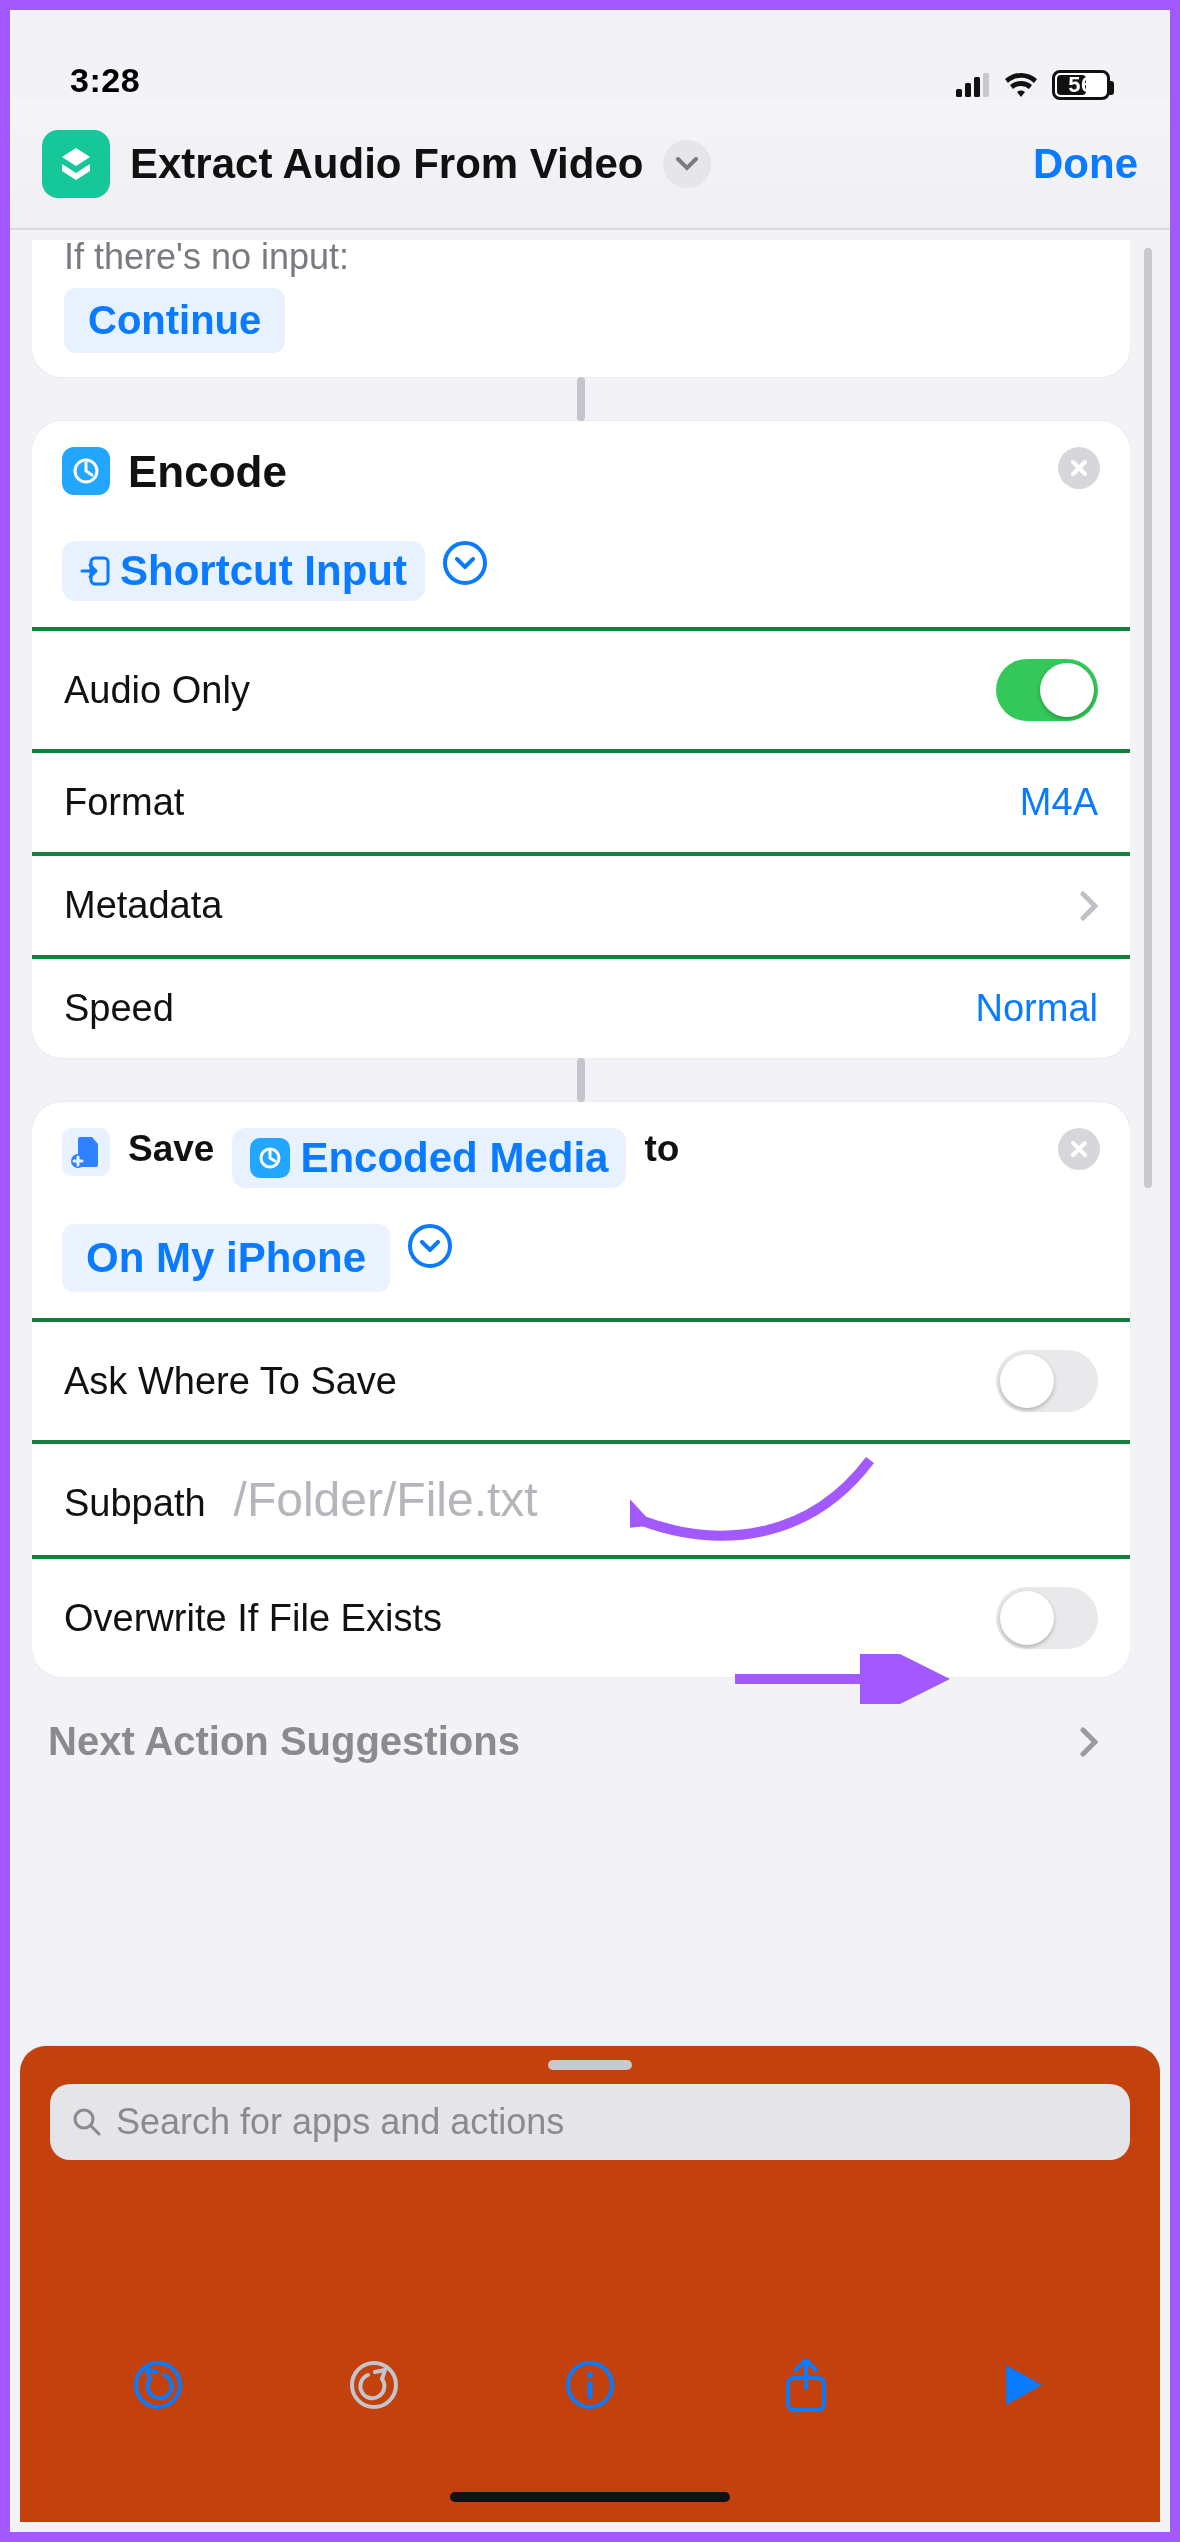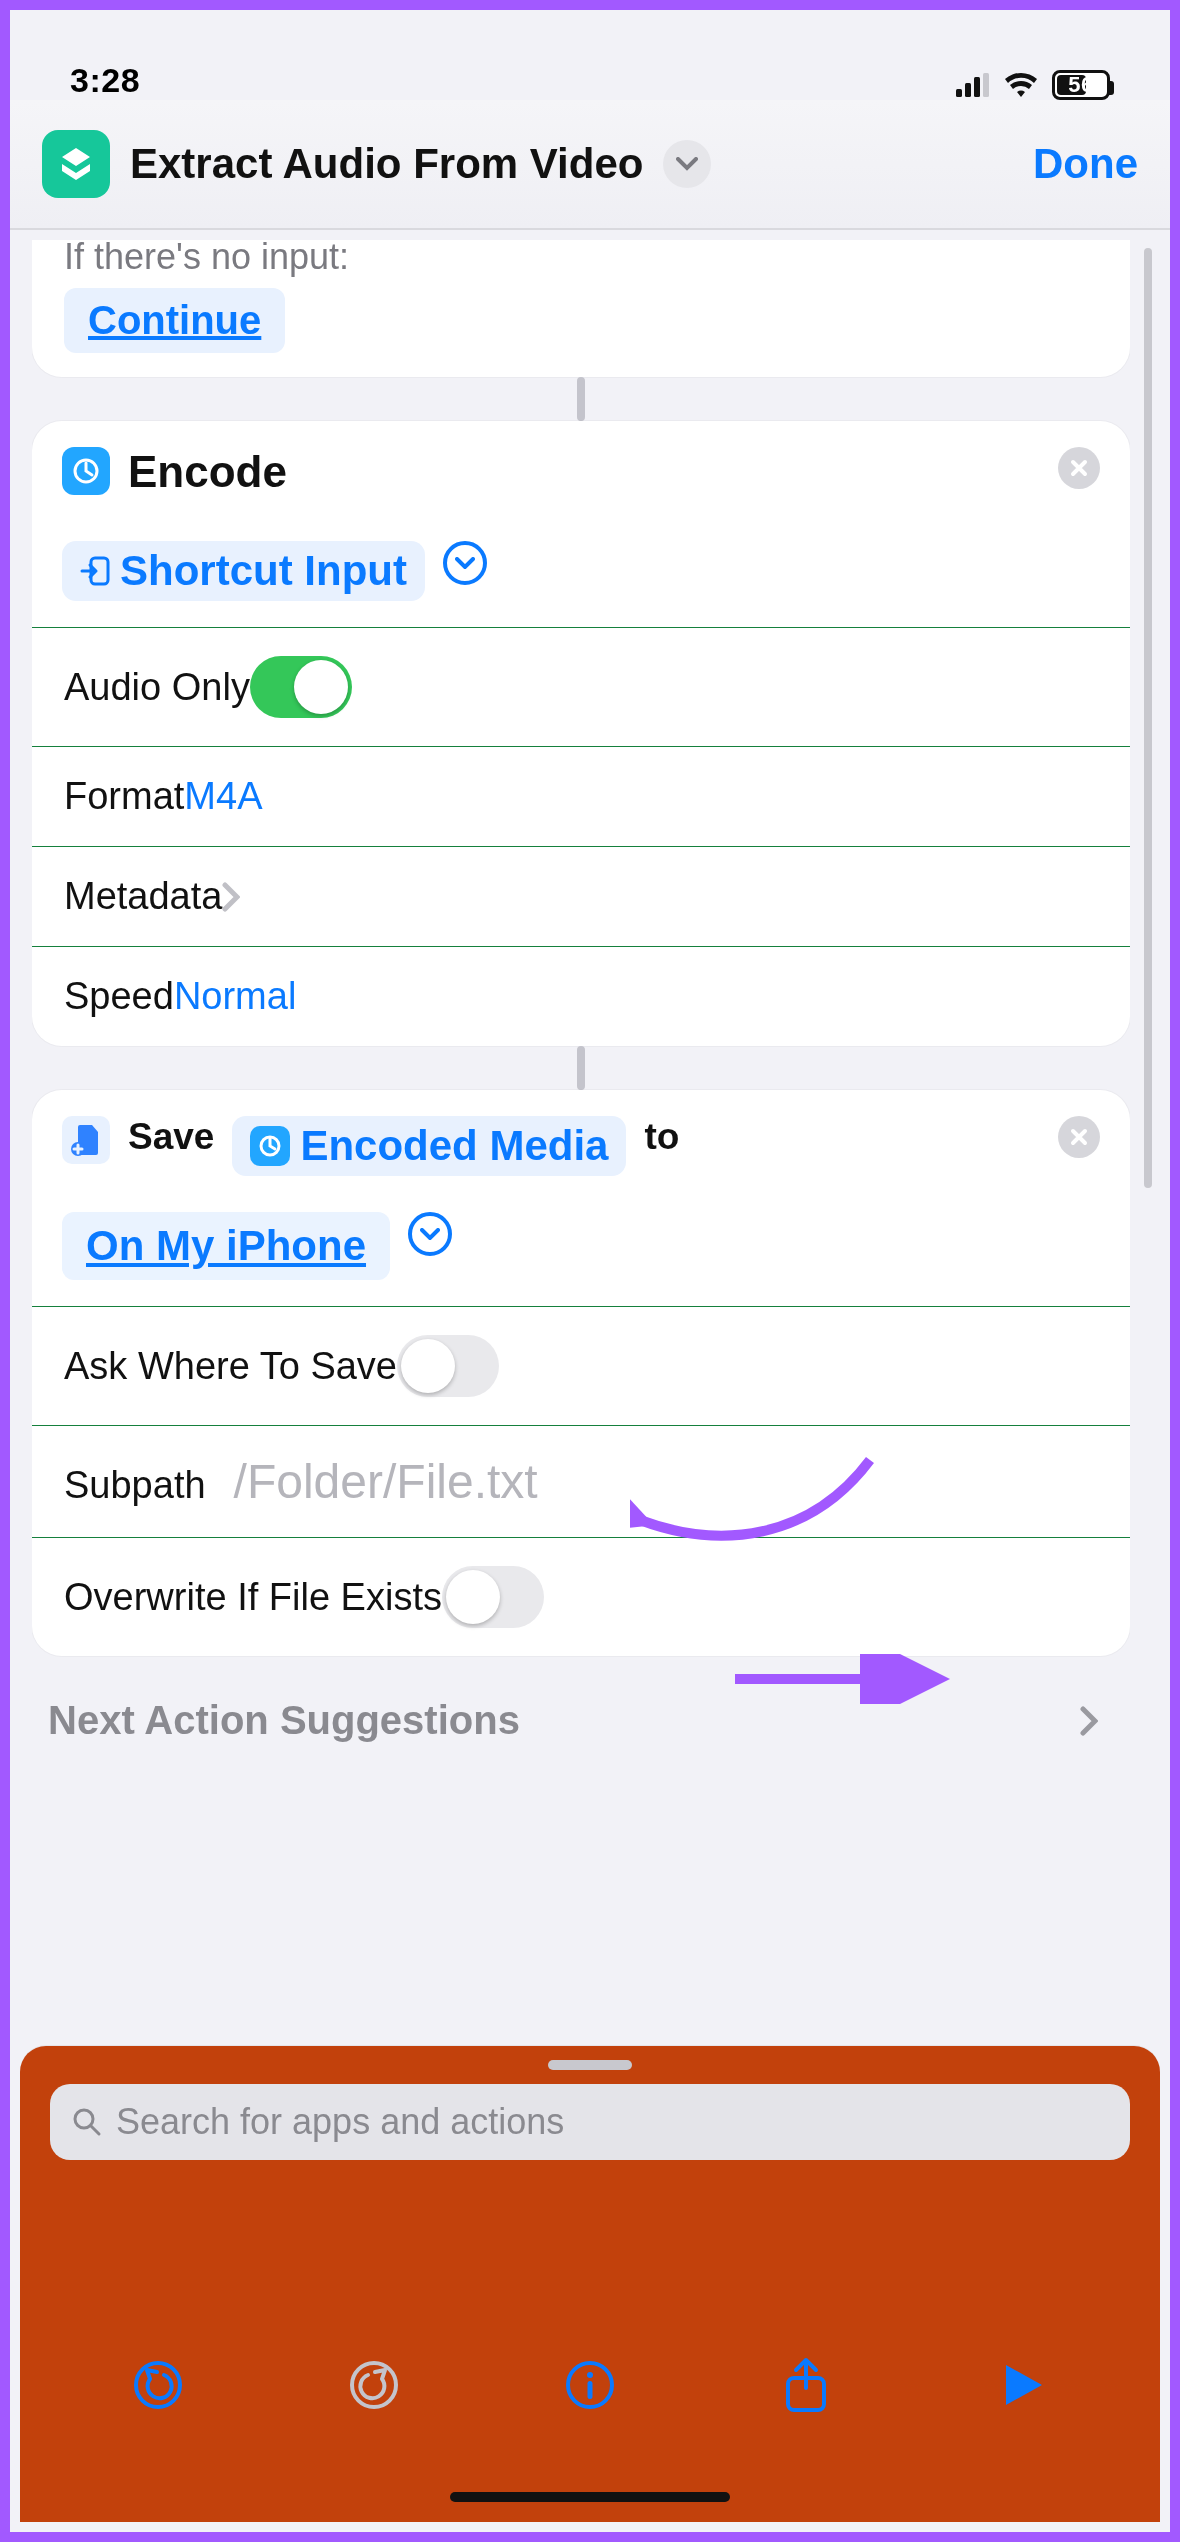--- a/index.html
+++ b/index.html
@@ -81,21 +81,21 @@
     box-shadow: 0 0 0 1px rgba(0,0,0,0.03);
   }
   .card.top-cut { border-top-left-radius:0; border-top-right-radius:0; margin-top:-4px;}
 
   .no-input-card { padding: 0 32px 24px 32px; }
   .no-input-label { font-size: 36px; color:#7a7a80; margin-bottom: 10px; }
   .pill {
     display:inline-flex; align-items:center; gap:12px;
     background:#e8f1fe; color:#0a7aff;
     font-size:40px; font-weight:600;
-    padding: 10px 24px; border-radius:12px;text-decoration:underline;
+    padding: 10px 24px; border-radius:12px;
   }
   .pill.light { background:#eaf3ff; }
   .connector {
     width:8px; height:44px; background:#c4c4cc;
     margin: 0 auto; border-radius:4px;
   }
 
   .action-header {
     display:flex; align-items:flex-start; gap:18px; flex-wrap:wrap;
     padding: 26px 30px;
@@ -121,23 +121,23 @@
   }
   .token .ticon { width:40px; height:40px; border-radius:10px; background:#22a6ff;
     display:flex;align-items:center;justify-content:center; }
   .token-text { font-size:42px; font-weight:700; color:#0a7aff; }
   .chevron-ring {
     width:44px; height:44px; border-radius:50%; border:4px solid #0a7aff;
     display:flex;align-items:center;justify-content:center;
   }
 
   .row {
-    display:flex; align-items:center; justify-content:flex-start;
+    display:flex; align-items:center; justify-content:space-between;
     padding: 28px 32px; font-size:38px; color:#111;
-    border-top: 1px solid #15803d;
+    border-top: 4px solid #15803d;
   }
   .row .value { color:#0a7aff; font-size:38px; }
   .row .placeholder { color:#b5b5bb; font-size:48px; }
   .row .chev { color:#c0c0c6; }
 
   
   .switch {
     width:102px; height:62px; border-radius:62px; position:relative;
     background:#e9e9ec;
   }

